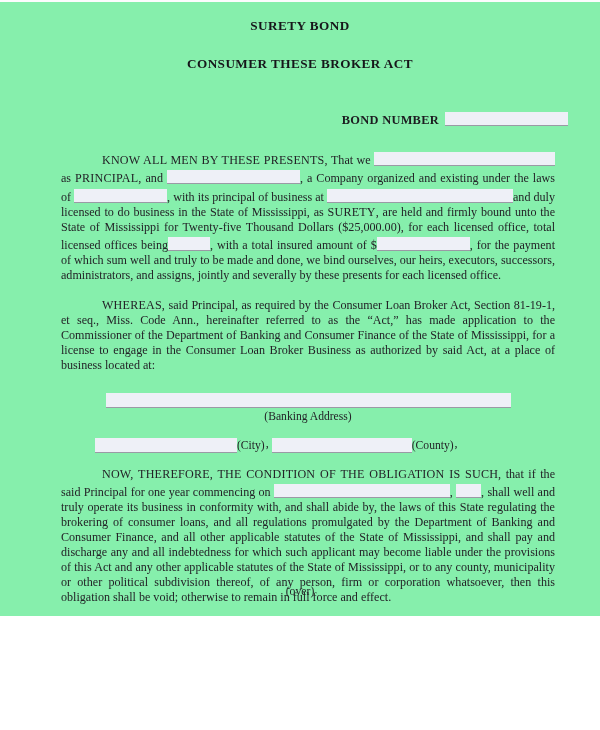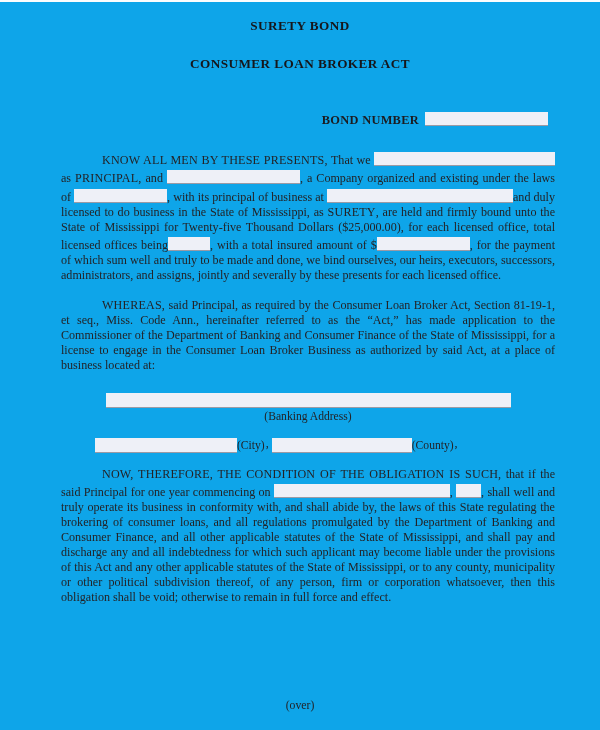--- a/index.html
+++ b/index.html
@@ -10,24 +10,24 @@
   body {
     width: 600px;
     height: 730px;
     overflow: hidden;
     font-family: "Liberation Serif", "DejaVu Serif", serif;
     color: #1c1c20;
     position: relative;
   }
   .page {
     width: 600px;
-    height: 730px;
+    height: 616px;
     box-sizing: border-box;
     padding: 0;
-    background: #0ea5e9;
+    background: #86efac;
     position: relative;
   }
   .top-edge {
     position: absolute;
     top: 0; left: 0; right: 0;
     height: 2px;
     background: #fcfcfd;
   }
 
   
@@ -43,21 +43,21 @@
     margin: 0;
     line-height: 1;
   }
   .doc-heading.h1 { margin-top: 0; }
   .doc-heading.h2 { margin-top: 25px; }
   .doc-heading.h3 { margin-top: 26px; }
 
   
   .bond-row {
     margin-top: 40px;
-    padding-right: 52px;
+    padding-right: 32px;
     display: flex;
     justify-content: flex-end;
     align-items: baseline;
   }
   .bond-label {
     font-weight: bold;
     font-size: 12.4px;
     letter-spacing: 0.3px;
     white-space: nowrap;
   }
@@ -166,21 +166,21 @@
   }
 </style>
 </head>
 <body>
 
 <div class="page">
   <div class="top-edge"></div>
 
   <div class="headings">
     <div class="doc-heading h1">SURETY BOND</div>
-    <div class="doc-heading h2">CONSUMER LOAN BROKER ACT</div>
+    <div class="doc-heading h2">CONSUMER THESE BROKER ACT</div>
   </div>
 
   <div class="bond-row">
     <span class="bond-label">BOND NUMBER</span>
     <span class="field bond-field"></span>
   </div>
 
   <div class="body-wrap">
 
     <p class="para first">

